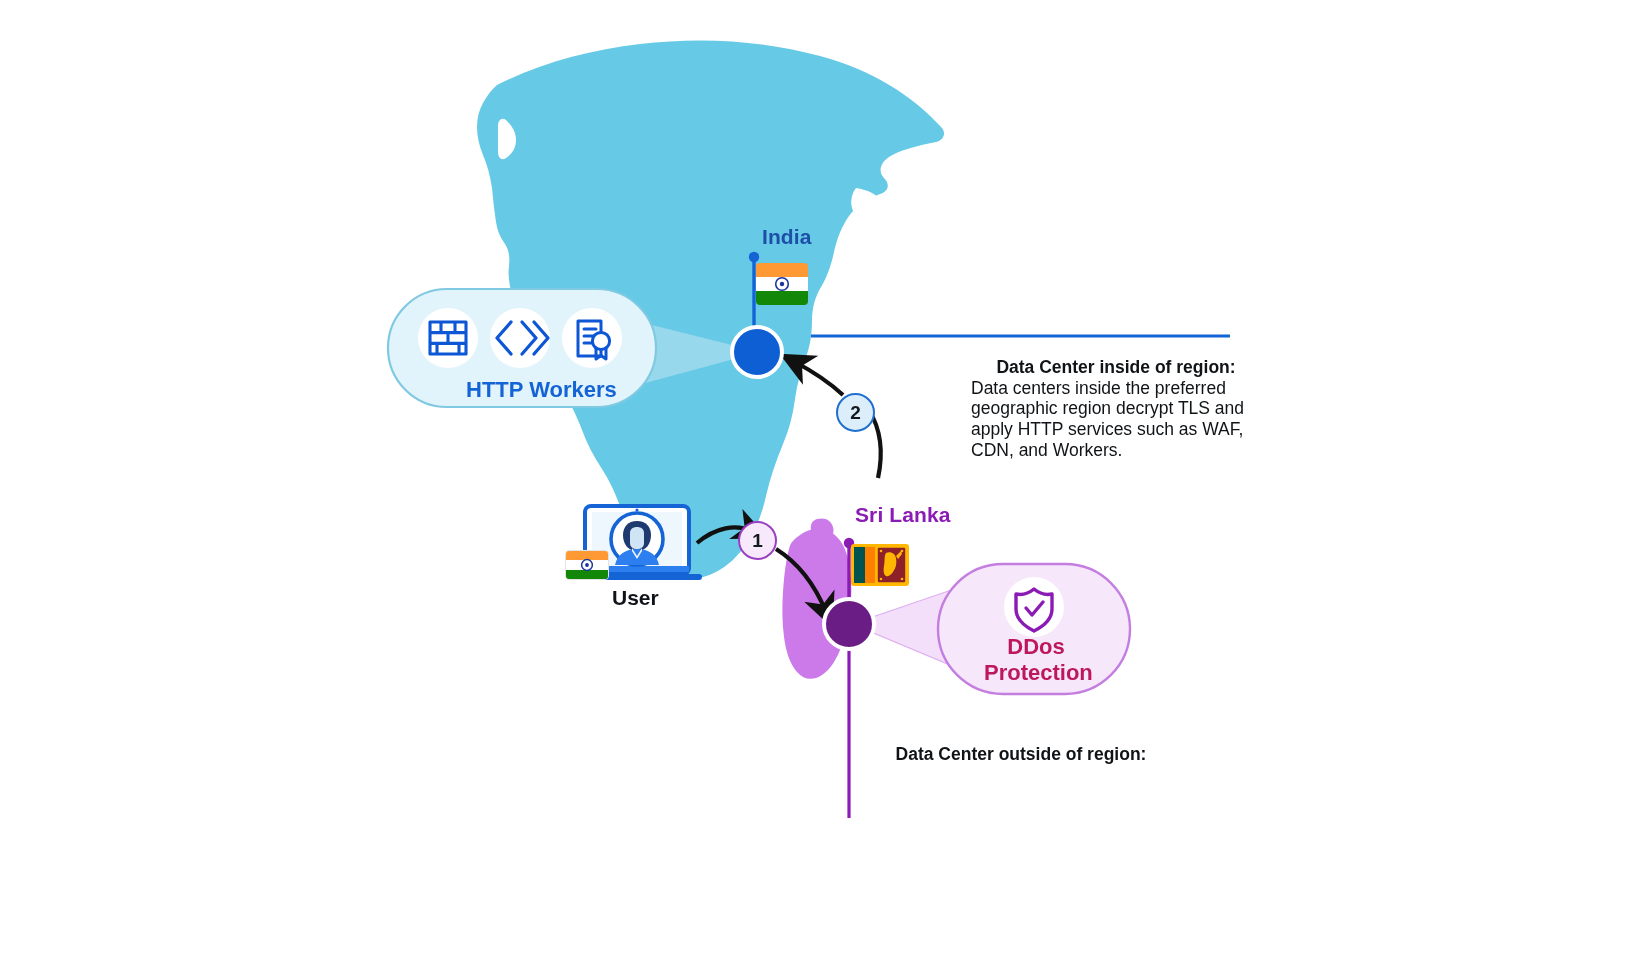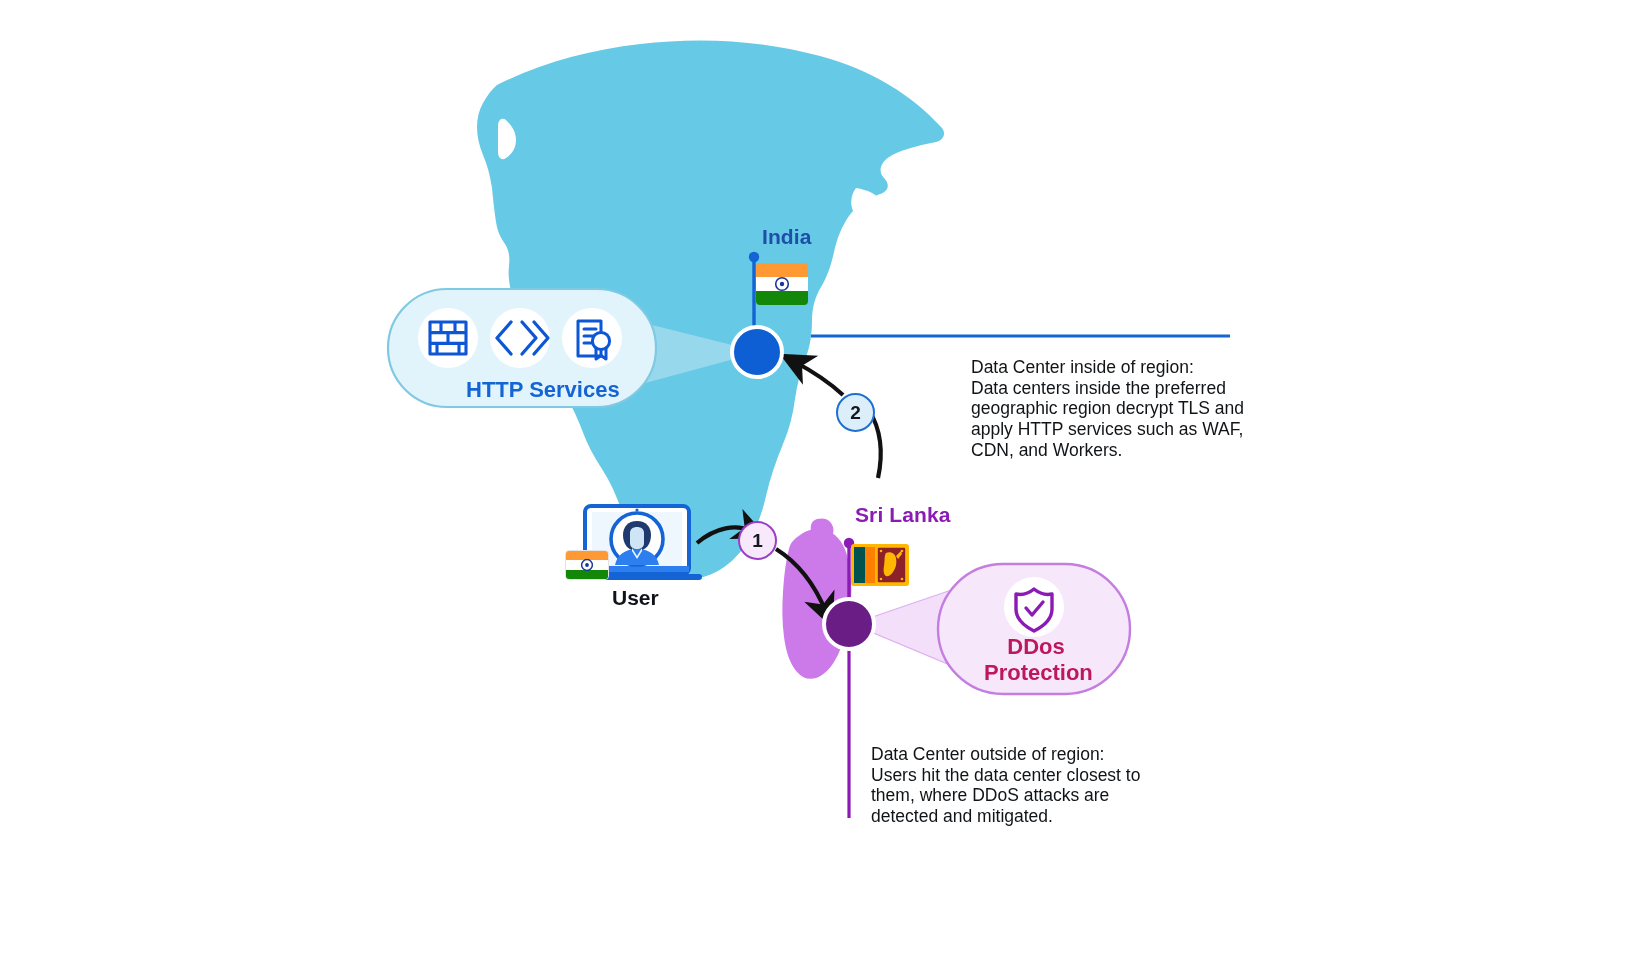--- a/index.html
+++ b/index.html
@@ -31,21 +31,21 @@
   }
 
   
   #ddos-label{
     color:#be185d;font-weight:bold;font-size:22px;
     left:984px;top:634px;line-height:1.20;text-align:center;width:104px;
   }
 
   
   .callout{position:absolute;font-size:17.5px;line-height:1.185;color:#101417;}
-  .callout .ttl{font-weight:normal;display:block;}
+  .callout .ttl{font-weight:bold;display:block;text-align:center;}
   .callout .body{display:block;}
   #callout-top{left:971px;top:357px;width:290px;}
   #callout-bottom{left:871px;top:744px;width:300px;}
 
   
   .badge{
     position:absolute;border-radius:50%;
     display:flex;align-items:center;justify-content:center;
     font-weight:bold;font-size:19px;box-sizing:border-box;
   }
@@ -177,21 +177,21 @@
     <g stroke="#0d56d6" stroke-width="3" fill="none" stroke-linejoin="round" stroke-linecap="round">
       <path d="M578,321 L601,321 L601,356 L578,356 Z"></path>
       <line x1="584" y1="329" x2="596" y2="329"></line>
       <line x1="584" y1="336" x2="596" y2="336"></line>
       <line x1="584" y1="343" x2="591" y2="343"></line>
       <circle cx="601" cy="341" r="8.6" fill="#ffffff"></circle>
       <path d="M596,348 L596,359 L601,355.5 L606,359 L606,348"></path>
     </g>
   </svg>
 
-  <div class="lbl" id="http-services-label">HTTP Services</div>
+  <div class="lbl" id="http-services-label">HTTP Workers</div>
 
   <svg class="layer" viewBox="0 0 1650 962">
     <rect x="938" y="564" width="192" height="130" rx="65" ry="65" fill="#f6e7fb" stroke="#c37ee0" stroke-width="2.4"></rect>
     <circle cx="1034" cy="607" r="30" fill="#ffffff"></circle>
     <g stroke="#8b1bb5" stroke-width="3.4" fill="none" stroke-linejoin="round" stroke-linecap="round">
       <path d="M1034,589 C1040,594 1047,595 1052,594 L1052,609 C1052,619 1044,626 1034,631 C1024,626 1016,619 1016,609 L1016,594 C1021,595 1028,594 1034,589 Z"></path>
       <path d="M1026,608 L1032,615 L1043,602"></path>
     </g>
   </svg>
 
@@ -262,16 +262,15 @@
   <div class="badge" id="badge-1">1</div>
   <div class="badge" id="badge-2">2</div>
 
   <div class="callout" id="callout-top">
     <span class="ttl">Data Center inside of region:</span>
     <span class="body">Data centers inside the preferred geographic region decrypt TLS and apply HTTP services such as WAF, CDN, and Workers.</span>
   </div>
 
   <div class="callout" id="callout-bottom">
     <span class="ttl">Data Center outside of region:</span>
-    <span class="body">Users hit the data center closest to them, where DDoS attacks are detected and mitigated.</span>
   </div>
 
 </div>
 
 </body></html>

